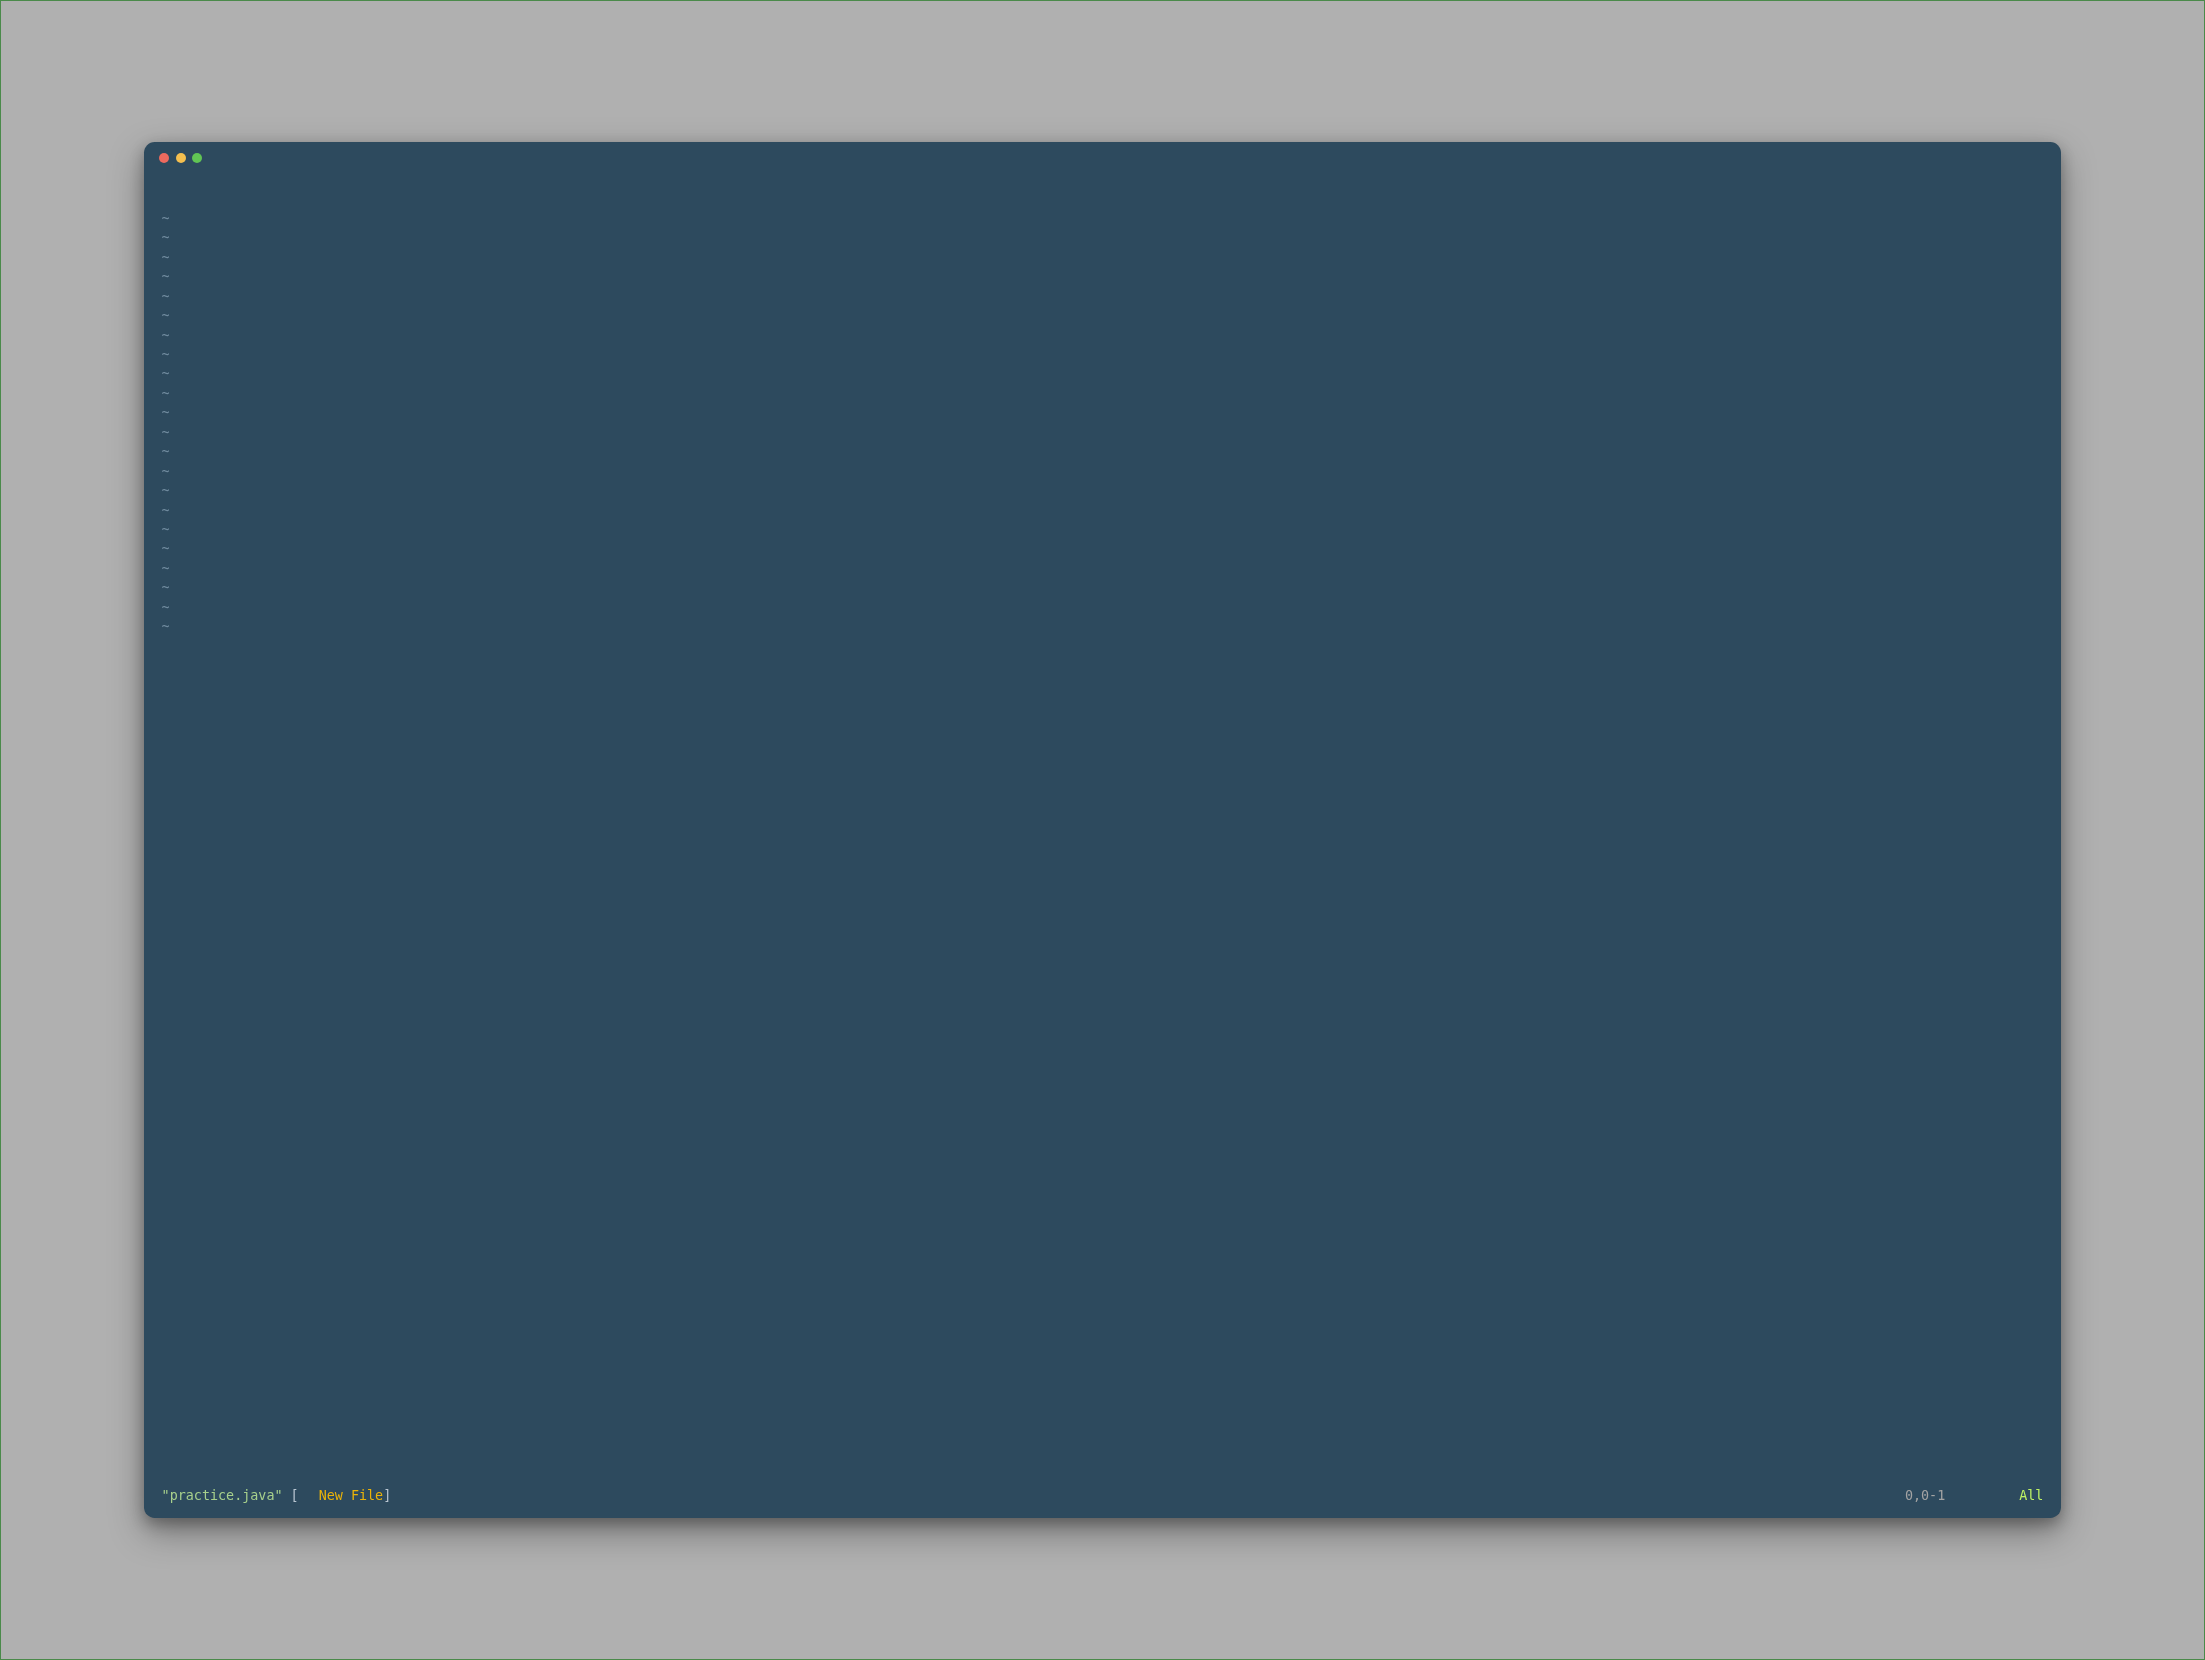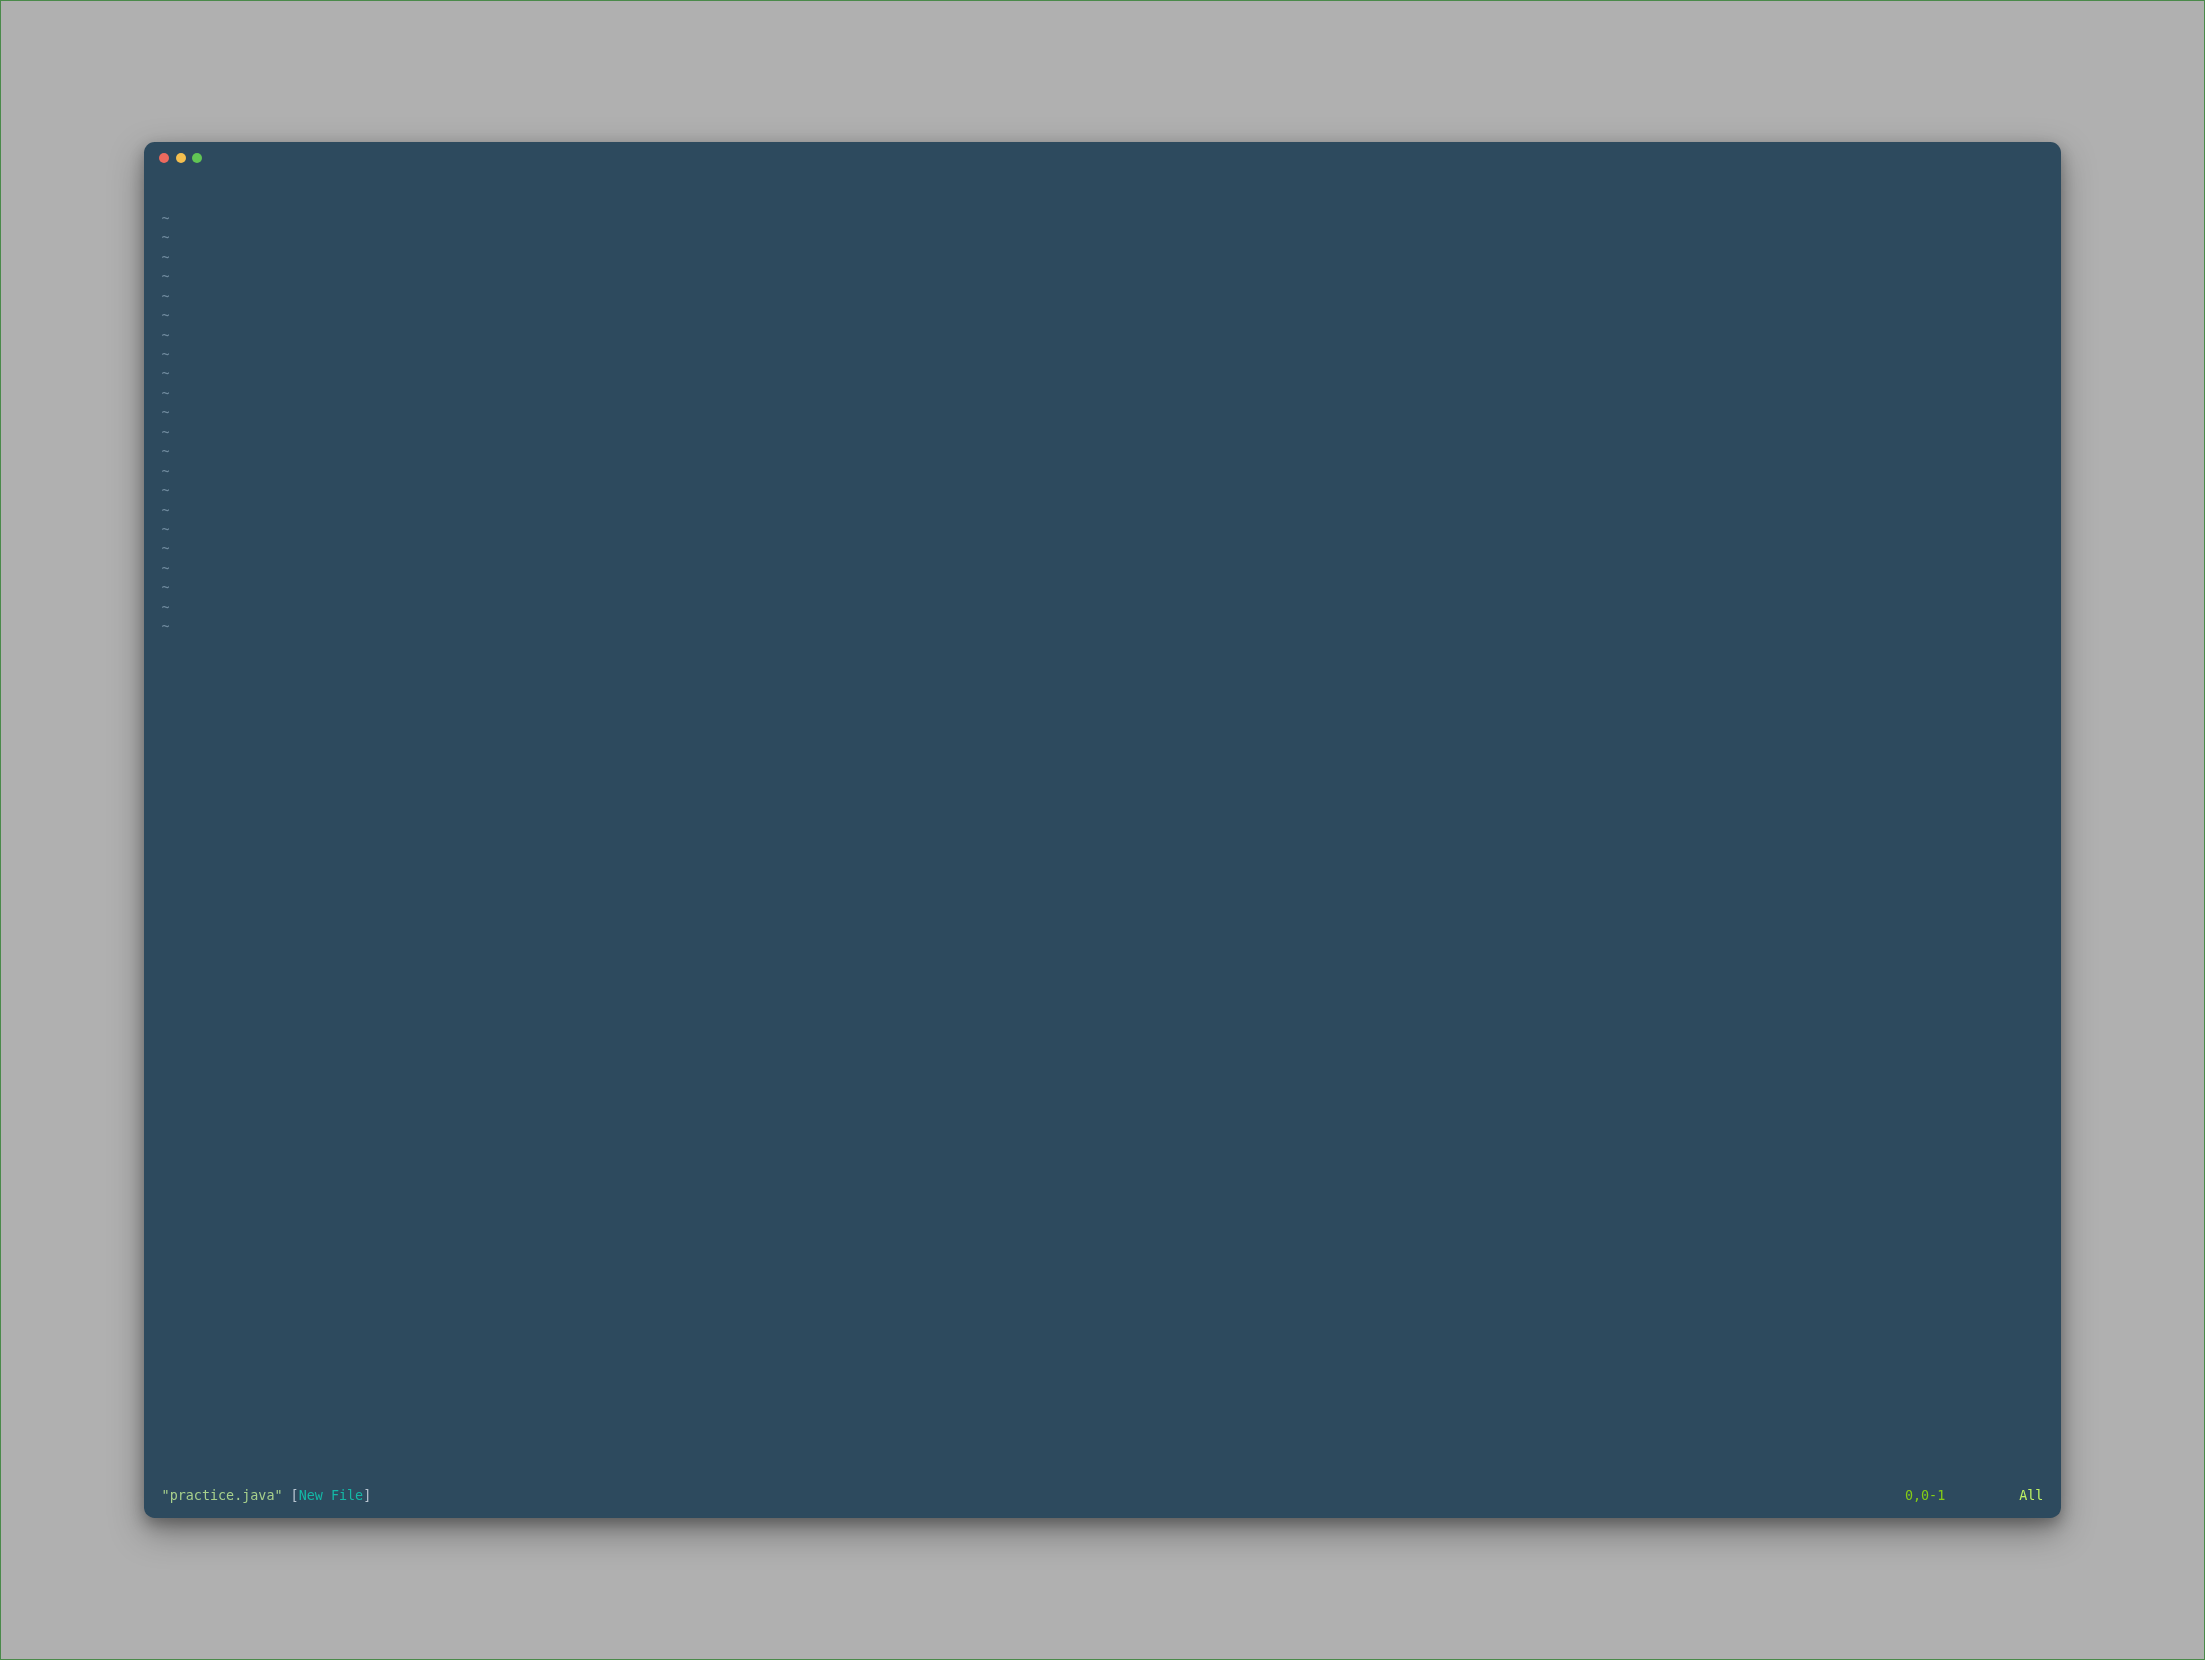--- a/index.html
+++ b/index.html
@@ -77,23 +77,23 @@
       display: flex;
       align-items: baseline;
       padding: 4px 17.4px 14.8px 17.4px;
       font-size: 13.4px;
       gap: 0;
       white-space: pre;
     }
     
     .filename { color: #a7d08c; }
     .bracket { color: #b9c5d1; }
-    .newfile { color: #14b8a6; }
+    .newfile { color: #eab308; margin-left: 20px; }
     .spacer { flex: 1; }
-    .position { color: #84cc16; white-space: pre; }
+    .position { color: #a3a3a3; white-space: pre; }
     .gap {
       display: inline-block;
       width: 74px;
     }
     .all-indicator { color: #bef264; }
   </style>
 </head>
 <body>
 
 <div class="terminal-window">

